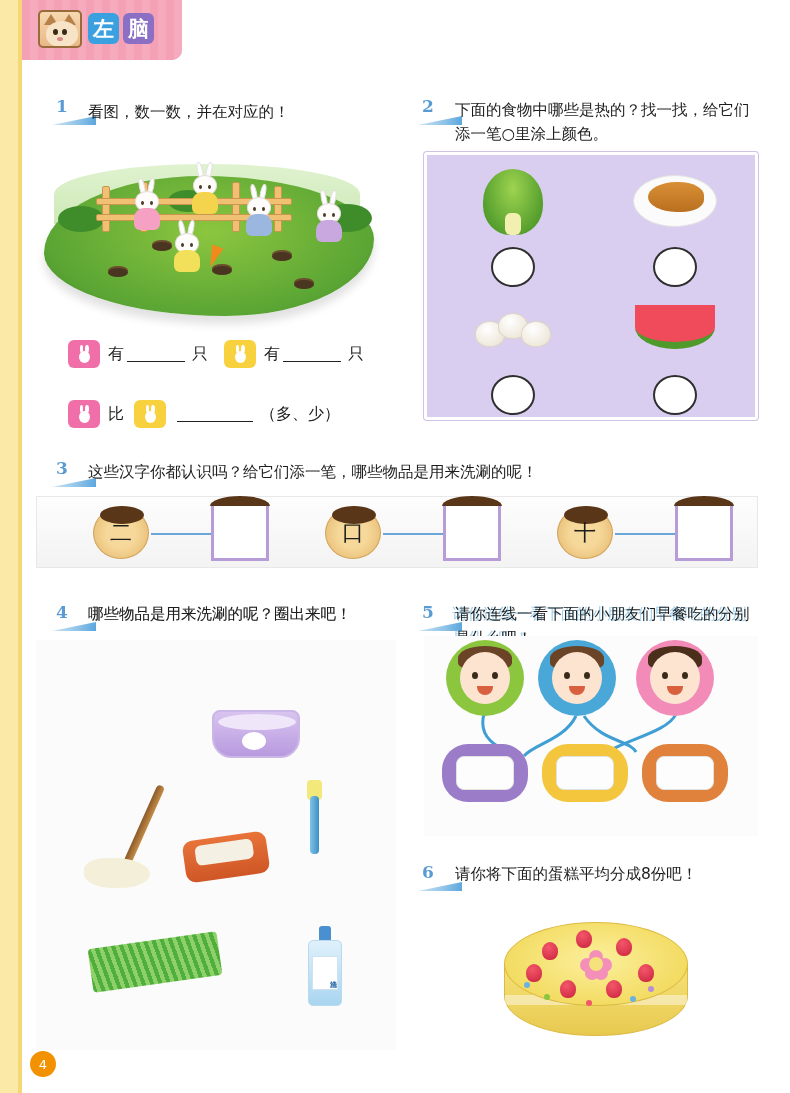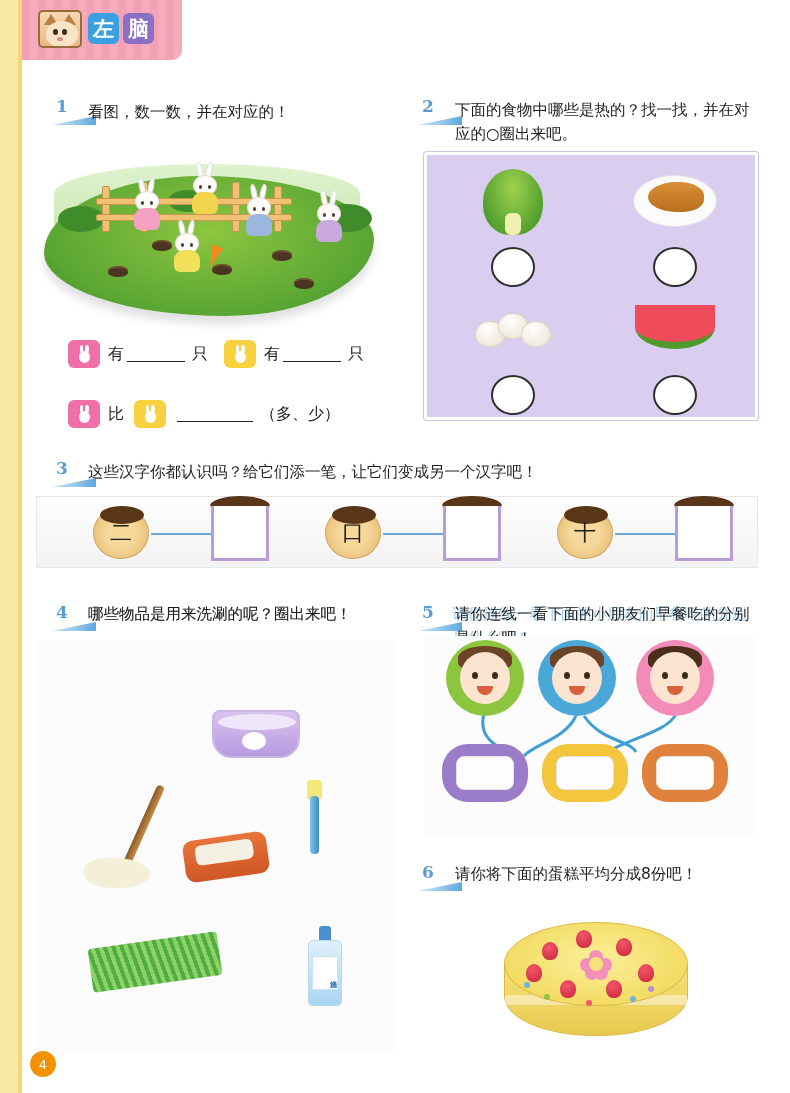--- a/index.html
+++ b/index.html
@@ -637,21 +637,21 @@
       </div>
     </div>
   <span class="blankline long"></span>
   <span class="unit">（多、少）</span>
 </div>
 
 <div class="qnum" id="q2-num">
   <div class="digit">2</div>
   <div class="wedge"></div>
 </div>
-<div class="qtext" id="q2-text">下面的食物中哪些是热的？找一找，并在对应的○圈出来吧。</div>
+<div class="qtext" id="q2-text">下面的食物中哪些是热的？找一找，给它们添一笔○里涂上颜色。</div>
 
 <div class="foodpanel">
   <div class="foodcell" style="left:6px; top:6px;">
     <div class="cabbage"></div>
     <div class="circle"></div>
   </div>
   <div class="foodcell" style="left:168px; top:6px;">
     <div class="chicken-plate">
       <div class="chicken"></div>
     </div>
@@ -668,21 +668,21 @@
   <div class="foodcell" style="left:168px; top:134px;">
     <div class="watermelon"></div>
     <div class="circle"></div>
   </div>
 </div>
 
 <div class="qnum" id="q3-num">
   <div class="digit">3</div>
   <div class="wedge"></div>
 </div>
-<div class="qtext" id="q3-text">这些汉字你都认识吗？给它们添一笔，让它们变成另一个汉字吧！</div>
+<div class="qtext" id="q3-text">这些汉字你都认识吗？给它们添一笔，哪些物品是用来洗涮的呢！</div>
 
 <div class="q3band">
   <div class="q3pair" style="left:56px;">
     <div class="donut">
         <span>二</span>
       </div>
     <div class="connector"></div>
     <div class="framebox"></div>
   </div>
   <div class="q3pair" style="left:288px;">

